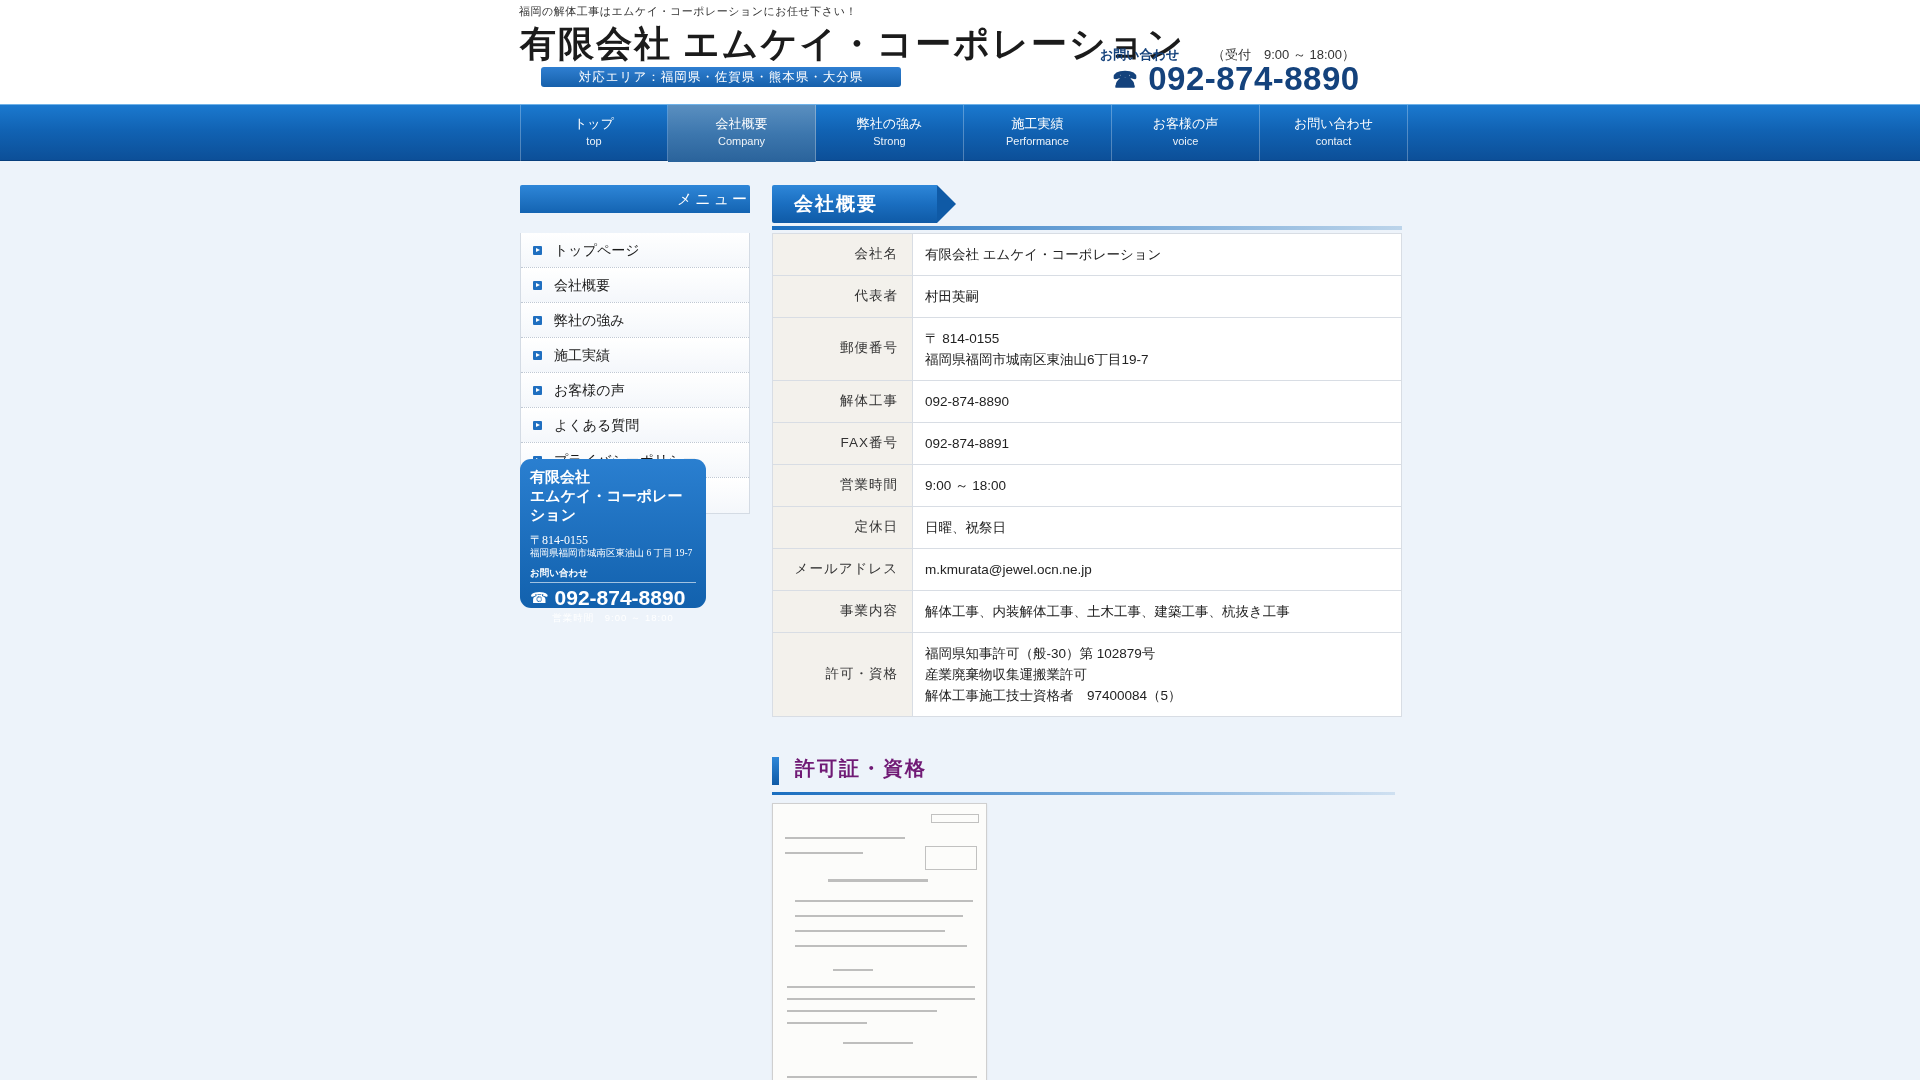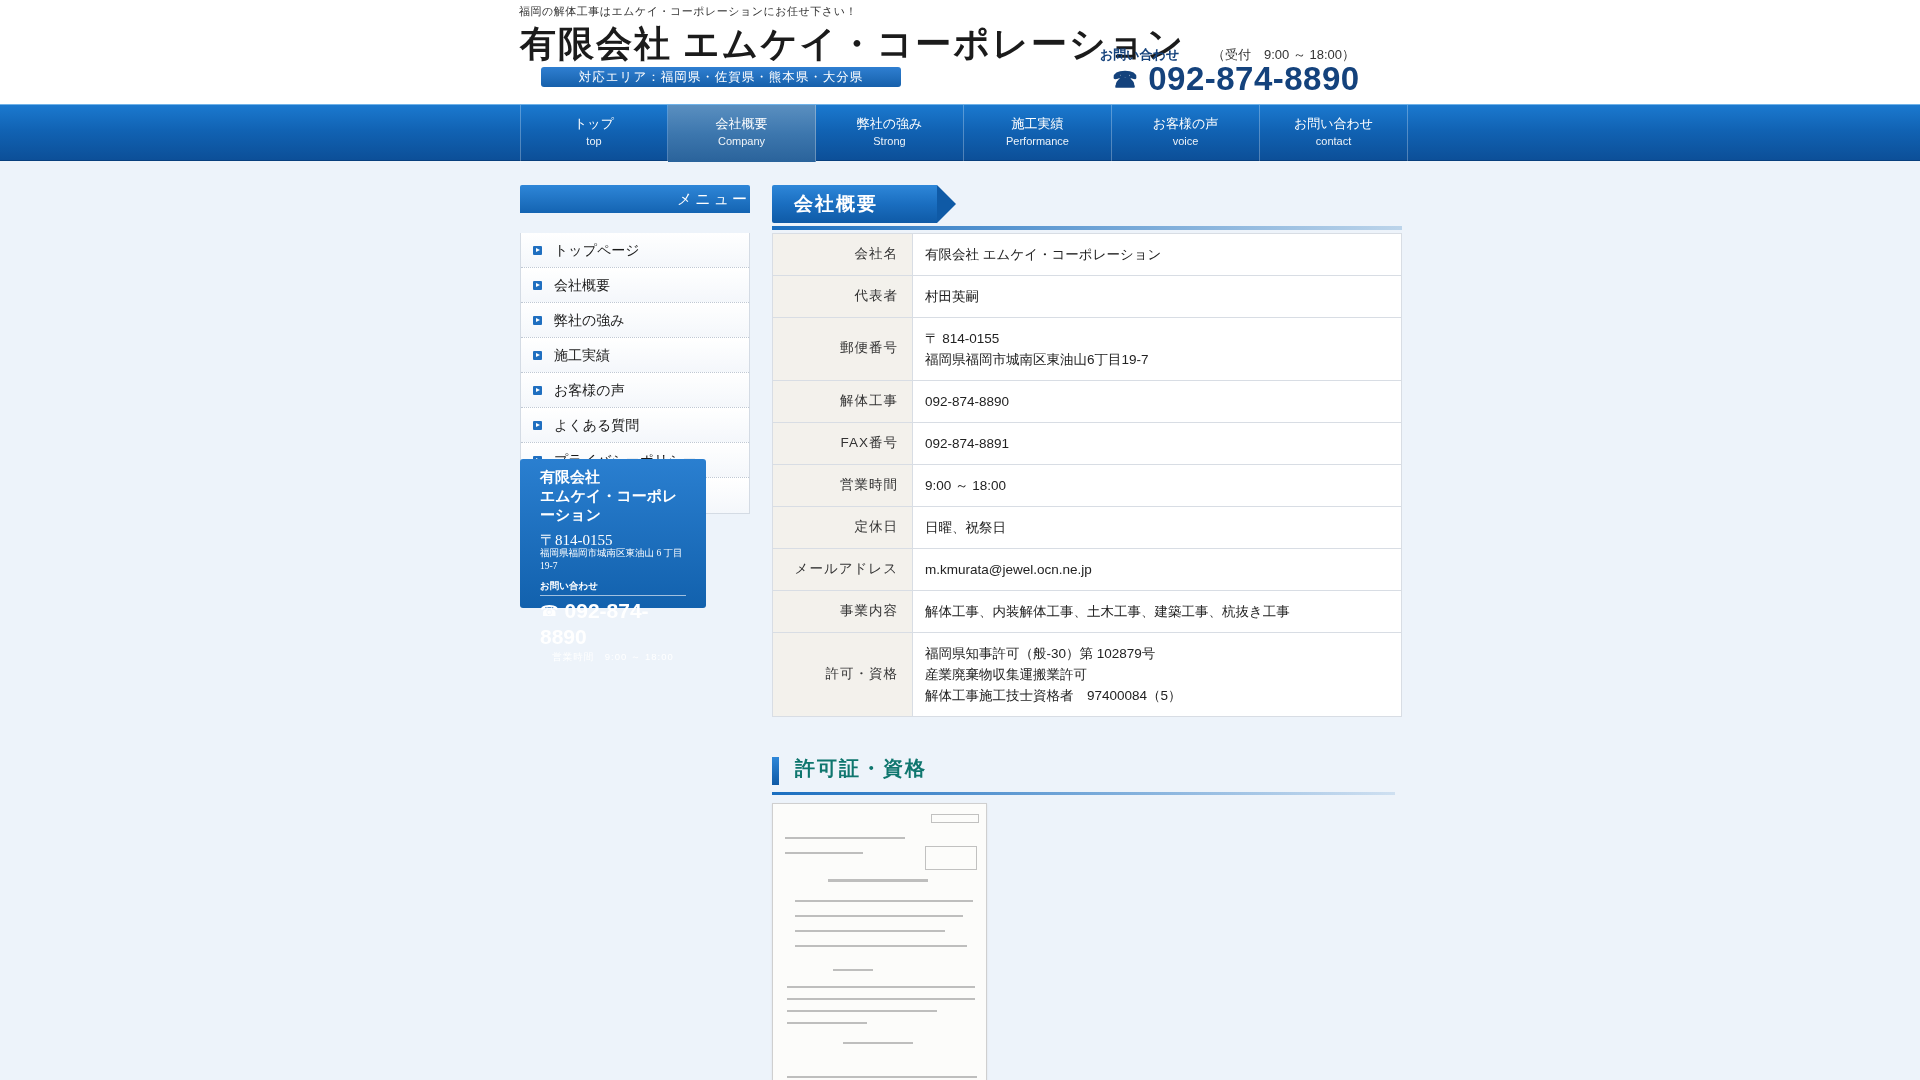--- a/index.html
+++ b/index.html
@@ -161,33 +161,33 @@
     border-bottom: 2.5px solid transparent;
   }
 
   
   .sidebox {
     position: absolute;
     left: 520px; top: 298px;
     width: 186px;
     height: 149px;
     background: linear-gradient(to bottom, #2a7fd0, #1261ad);
-    border-radius: 3px;
+    border-radius: 11px;
     color: #fff;
-    padding: 9px 20px;
+    padding: 9px 10px;
   }
   .sidebox .sb-name1 {
     font-family: "Liberation Serif", serif;
     font-size: 15px; font-weight: bold; line-height: 19px;
   }
   .sidebox .sb-name2 {
     font-family: "Liberation Serif", serif;
     font-size: 15px; font-weight: bold; line-height: 19px;
   }
-  .sidebox .sb-addr1 { font-size: 15px; margin-top: 9px; line-height: 13px; font-family: "Liberation Serif", serif; }
+  .sidebox .sb-addr1 { font-size: 12px; margin-top: 9px; line-height: 13px; font-family: "Liberation Serif", serif; }
   .sidebox .sb-addr2 { font-size: 9.5px; line-height: 13px; font-family: "Liberation Serif", serif; }
   .sidebox .sb-contact {
     font-size: 9.5px; font-weight: bold; margin-top: 7px;
     border-bottom: 1px solid rgba(255,255,255,0.6);
     padding-bottom: 2px;
     display: block;
   }
   .sidebox .sb-phone { font-size: 21px; font-weight: bold; letter-spacing: 0px; line-height: 26px; margin-top: 2px; }
   .sidebox .sb-phone .tel-ico { font-size: 15px; vertical-align: 2px; }
   .sidebox .sb-hours { font-size: 9.5px; text-align: center; margin-top: 1px; letter-spacing: 1px; }
@@ -228,21 +228,21 @@
 
   
   .sec2-wrap { position: relative; height: 52px; margin-top: 34px; }
   .sec2-bar {
     position: absolute; left: 0; top: 6px;
     width: 7px; height: 28px;
     background: linear-gradient(to bottom, #2e87d9, #0f5aa6);
   }
   .sec2-text {
     position: absolute; left: 23px; top: 4px;
-    font-size: 20px; font-weight: bold; color: #0f766e;
+    font-size: 20px; font-weight: bold; color: #701a75;
     letter-spacing: 2px;
   }
   .sec2-rule {
     position: absolute; left: 0; bottom: 8px;
     width: 623px; height: 3px;
     background: linear-gradient(to right, #1a6ec0, #cfe0f1);
   }
 
   
   table.info {

